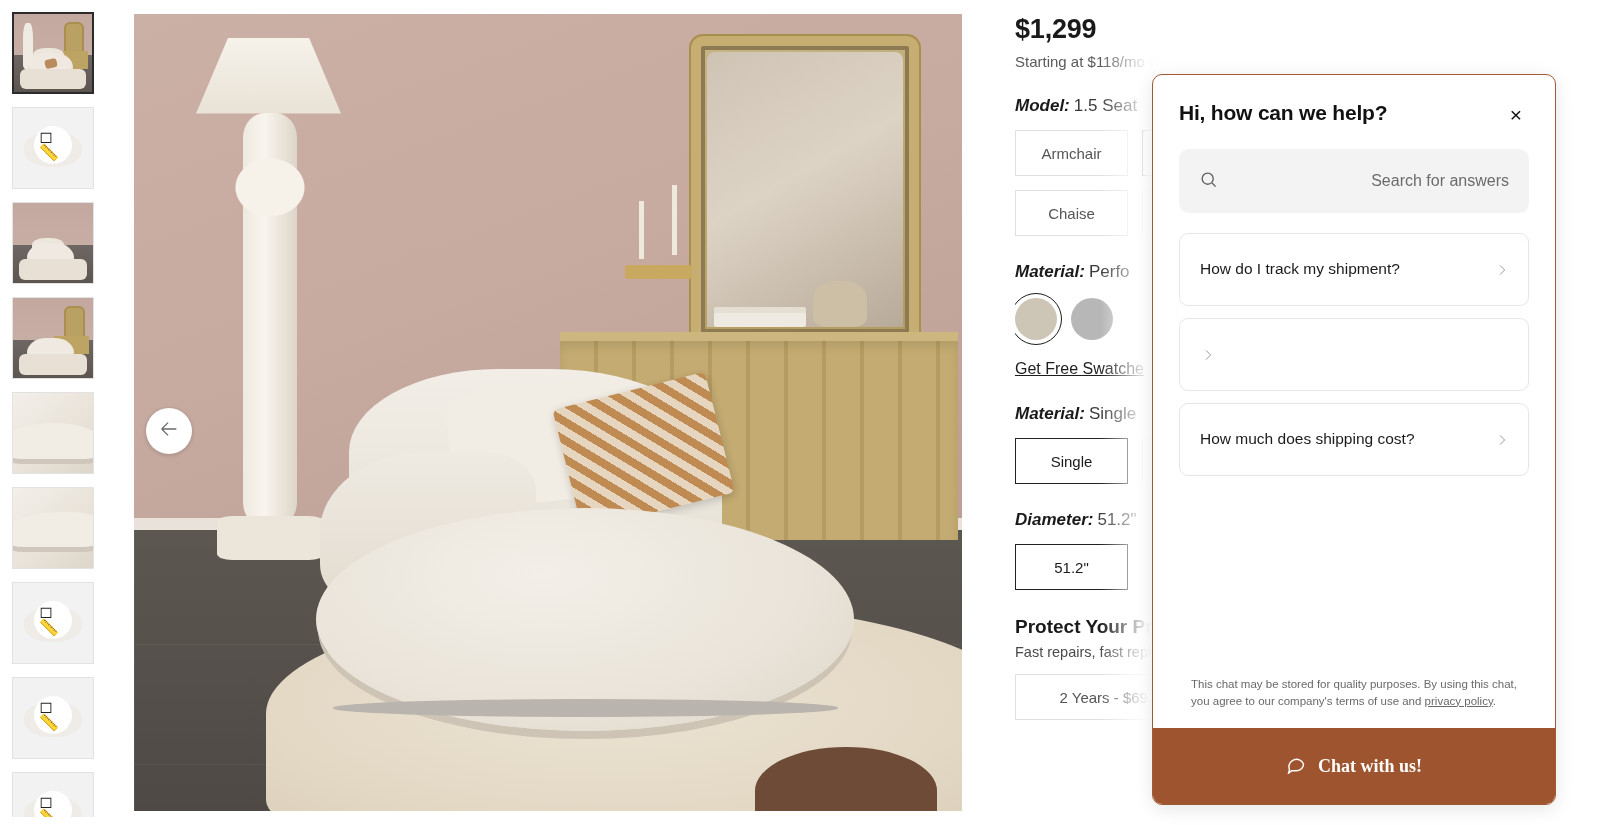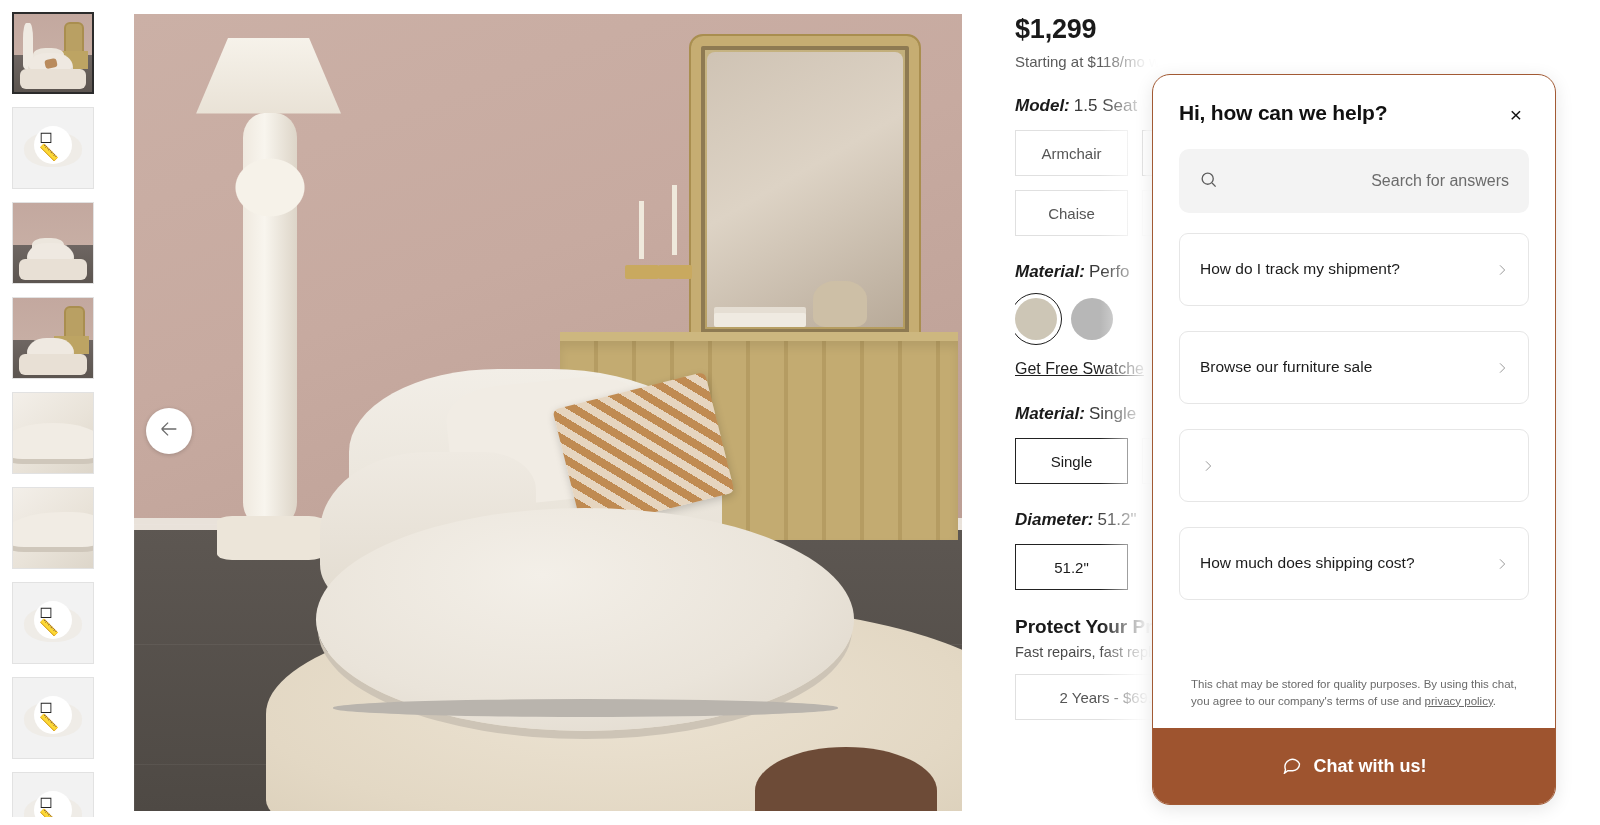--- a/index.html
+++ b/index.html
@@ -290,21 +290,21 @@
     position:absolute; left:1158px; top:0; width:442px; height:825px;
     background:#fff; z-index:6; pointer-events:none;
   }
 
   
   .chat {
     position: absolute; left: 1152px; top: 74px;
     width: 404px; height: 731px;
     background: #ffffff;
     border: 1.5px solid #a25a34;
-    border-radius: 18px;
+    border-radius: 10px;
     box-shadow: 0 4px 18px rgba(0,0,0,.10);
     overflow: hidden;
     z-index: 10;
     display: flex; flex-direction: column;
   }
   .chat-body { flex: 1 1 auto; padding: 26px 26px 0 26px; overflow: hidden; }
   .chat-head {
     display:flex; align-items:flex-start; justify-content:space-between;
   }
   .chat-title { font-size: 21px; font-weight: 700; color:#111; letter-spacing:-.2px; }
@@ -316,40 +316,40 @@
   .chat-search {
     margin-top: 22px; height: 64px;
     background:#f3f3f3; border-radius: 10px;
     display:flex; align-items:center; gap: 14px; padding: 0 20px;
     cursor: text;
     justify-content: space-between;
   }
   .chat-search svg { width:19px; height:19px; stroke:#5d5d5d; fill:none; stroke-width:1.7; flex:0 0 19px; }
   .chat-search .ph { font-size: 16px; color:#6b6b6b; }
 
-  .faq-list { margin-top: 20px; display:flex; flex-direction:column; gap: 25px; }
+  .faq-list { margin-top: 20px; display:flex; flex-direction:column; gap: 12px; }
   .faq {
     min-height: 73px; border: 1px solid #e6e6e6; border-radius: 9px;
     background:#fff; display:flex; align-items:center; justify-content:space-between;
     padding: 12px 18px 12px 20px; cursor:pointer;
   }
   .faq .txt { font-size: 15.5px; color:#1b1b1b; line-height: 1.35; max-width: 300px; }
   .faq .chev { width: 16px; height: 16px; flex:0 0 16px; }
   .faq .chev svg { width:16px; height:16px; stroke:#9a9a9a; fill:none; stroke-width:1.5; }
 
   .chat-disclaimer {
     padding: 22px 38px 18px 38px;
     font-size: 11.5px; line-height: 1.5; color: #6a6a6a; text-align: left;
   }
   .chat-disclaimer a { color:#6a6a6a; text-decoration: underline; cursor:pointer; }
 
   .chat-cta {
     flex: 0 0 76px; background: #9e542f;
     display:flex; align-items:center; justify-content:center; gap: 12px;
-    color:#fff; font-size: 18px; font-weight: 700; cursor:pointer;
+    color:#fff; font-size: 18px; font-weight: 700; cursor:pointer;font-family:Liberation Serif, serif;
   }
   .chat-cta svg { width: 20px; height: 20px; stroke:#fff; fill:none; stroke-width:1.7; }
 </style>
 </head>
 <body>
 
 <div class="page">
 
   <div class="thumb-rail">
 
@@ -560,28 +560,20 @@
 
         <div class="faq">
           <span class="txt">How do I track my shipment?</span>
           <span class="chev">
             <svg viewBox="0 0 24 24">
                 <path d="M9 5l7 7-7 7"></path>
               </svg>
           </span>
         </div>
 
-        <div class="faq">
-          <span class="txt">Browse our furniture sale</span>
-          <span class="chev">
-            <svg viewBox="0 0 24 24">
-                <path d="M9 5l7 7-7 7"></path>
-              </svg>
-          </span>
-        </div>
 
         <div class="faq">
           <span class="chev">
             <svg viewBox="0 0 24 24">
                 <path d="M9 5l7 7-7 7"></path>
               </svg>
           </span>
         </div>
 
         <div class="faq">

